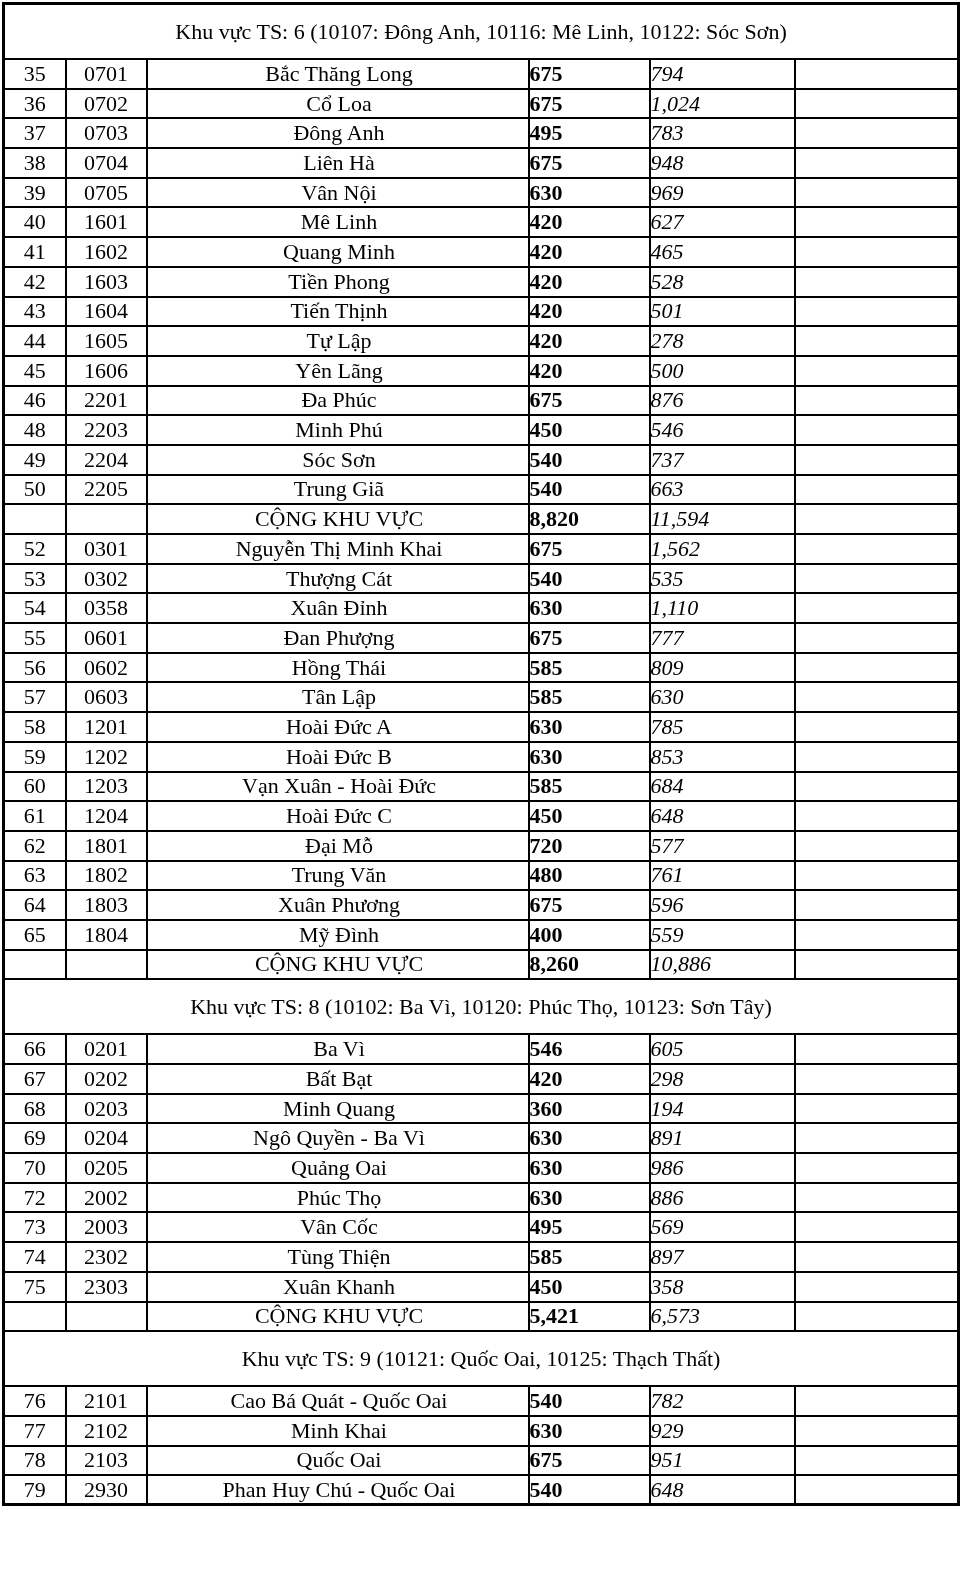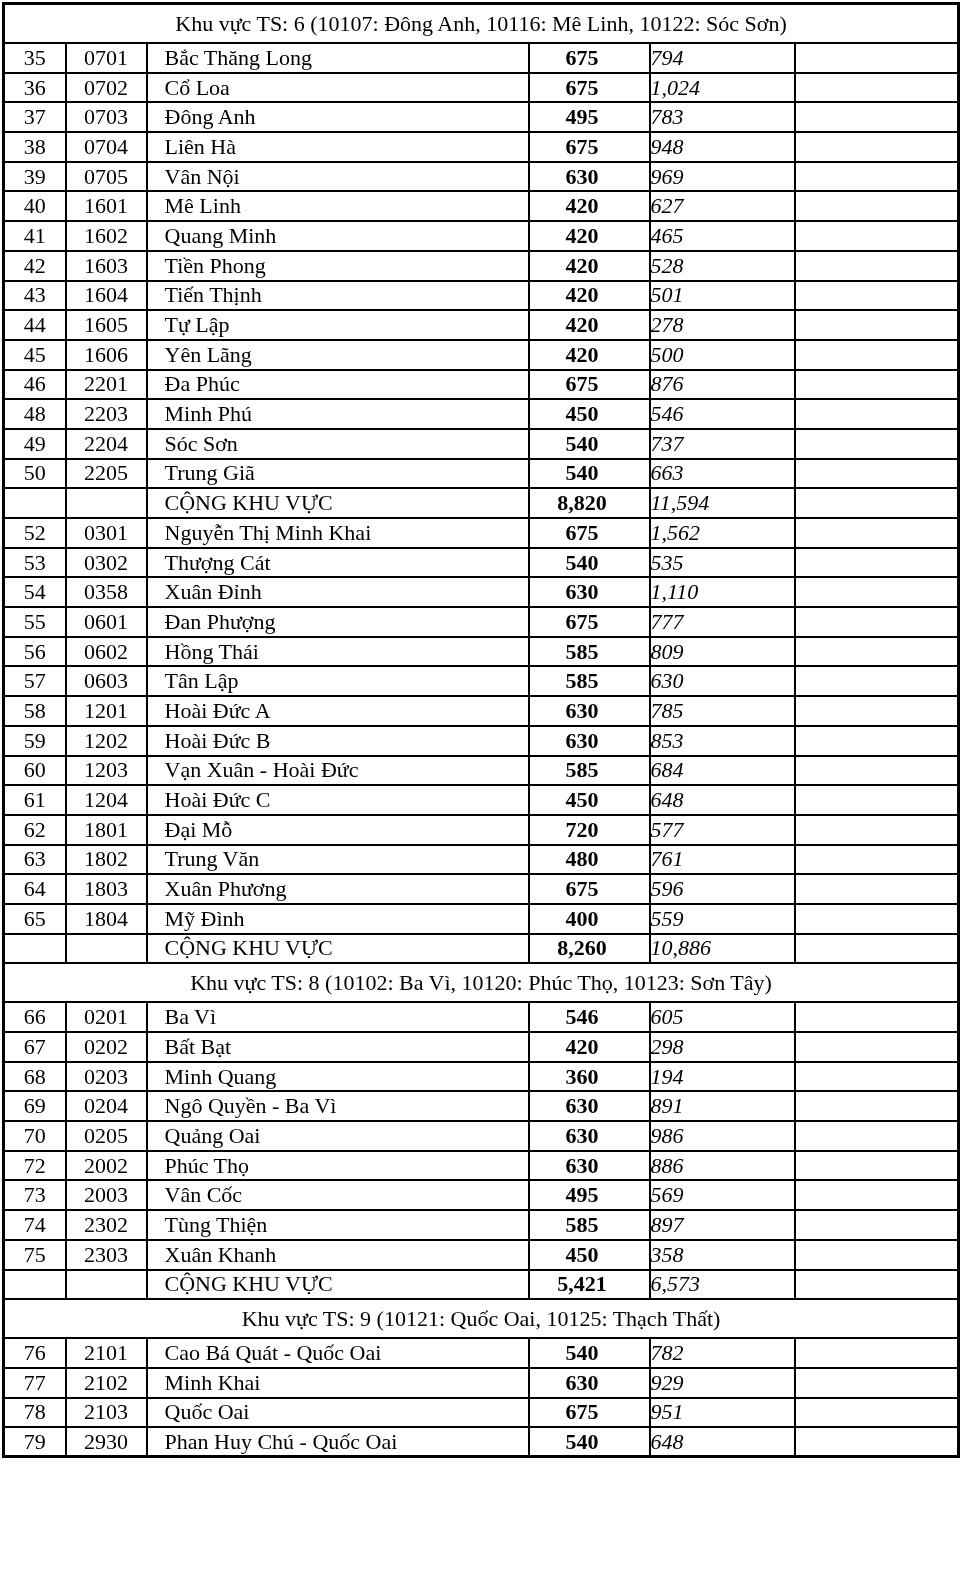--- a/index.html
+++ b/index.html
@@ -24,28 +24,28 @@
   }
   td {
     border: 2px solid #000000;
     font-size: 22px;
     padding: 0;
     vertical-align: middle;
     overflow: hidden;
   }
   tr.data-row, tr.section-row, tr.total-row { height: 29.7px; }
   td.c { text-align: center; white-space: nowrap; }
-  td.name { text-align: left; padding-left: 17px; white-space: nowrap; }
-  td.quota { text-align: center; padding-right: 14px; font-weight: 700; white-space: nowrap; }
+  td.name { text-align: center; padding-left: 3px; white-space: nowrap; }
+  td.quota { text-align: left; padding-right: 14px; font-weight: 700; white-space: nowrap; }
   td.reg { text-align: left; padding-right: 1px; white-space: nowrap; font-style: italic; }
   td.blank { }
   td.section-header { text-align: center; }
   .hdr-inner {
     display: block;
-    margin: 4px auto;
+    margin: 12px auto;
     max-width: 800px;
     line-height: 29px;
     word-break: normal;
   }
 </style>
 </head>
 <body>
 
 <table class="doc-table">
   <colgroup>

